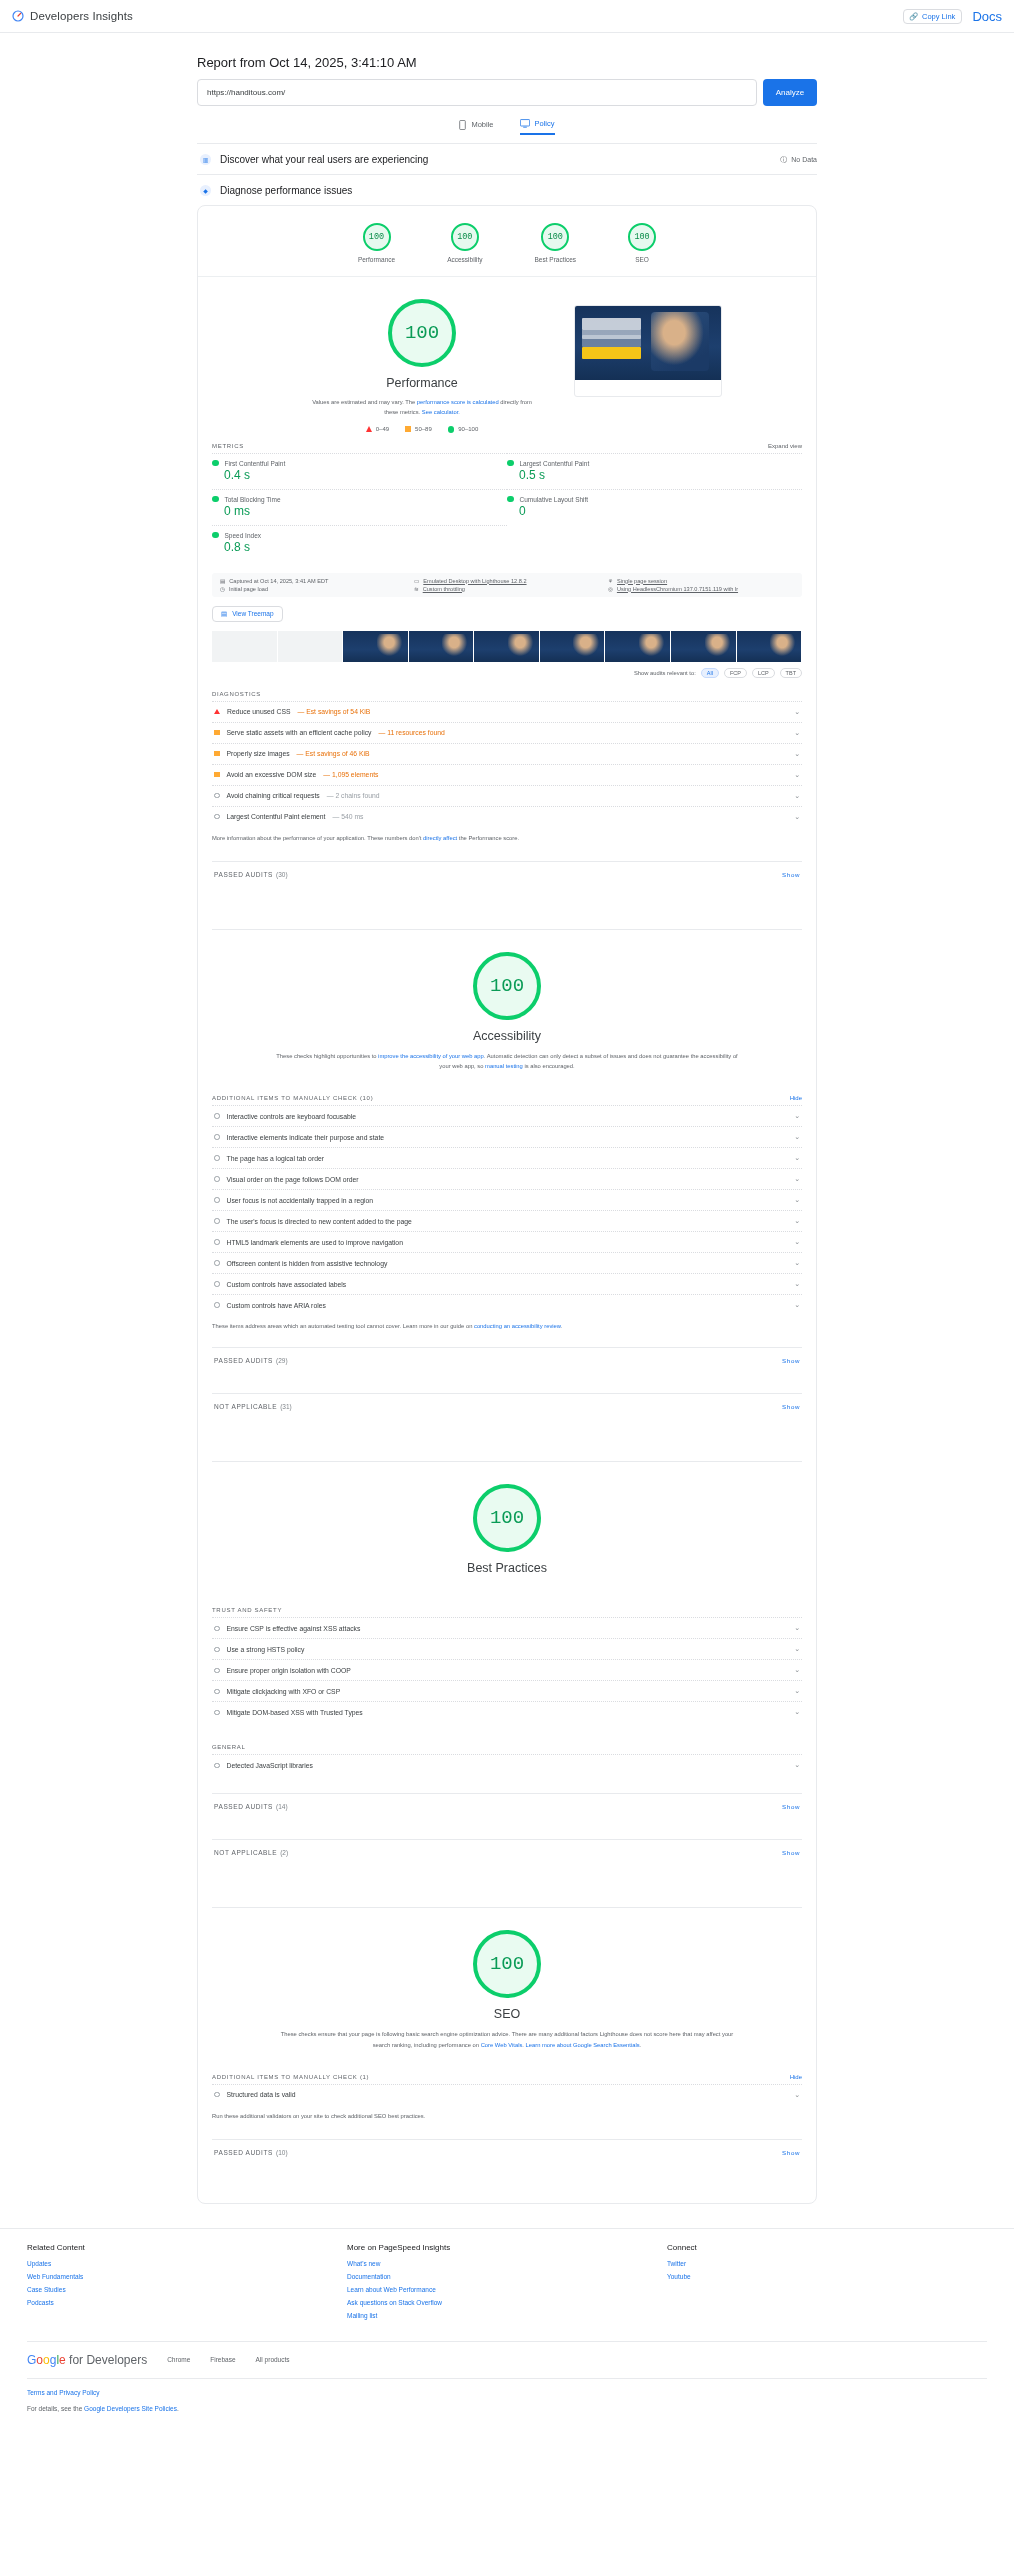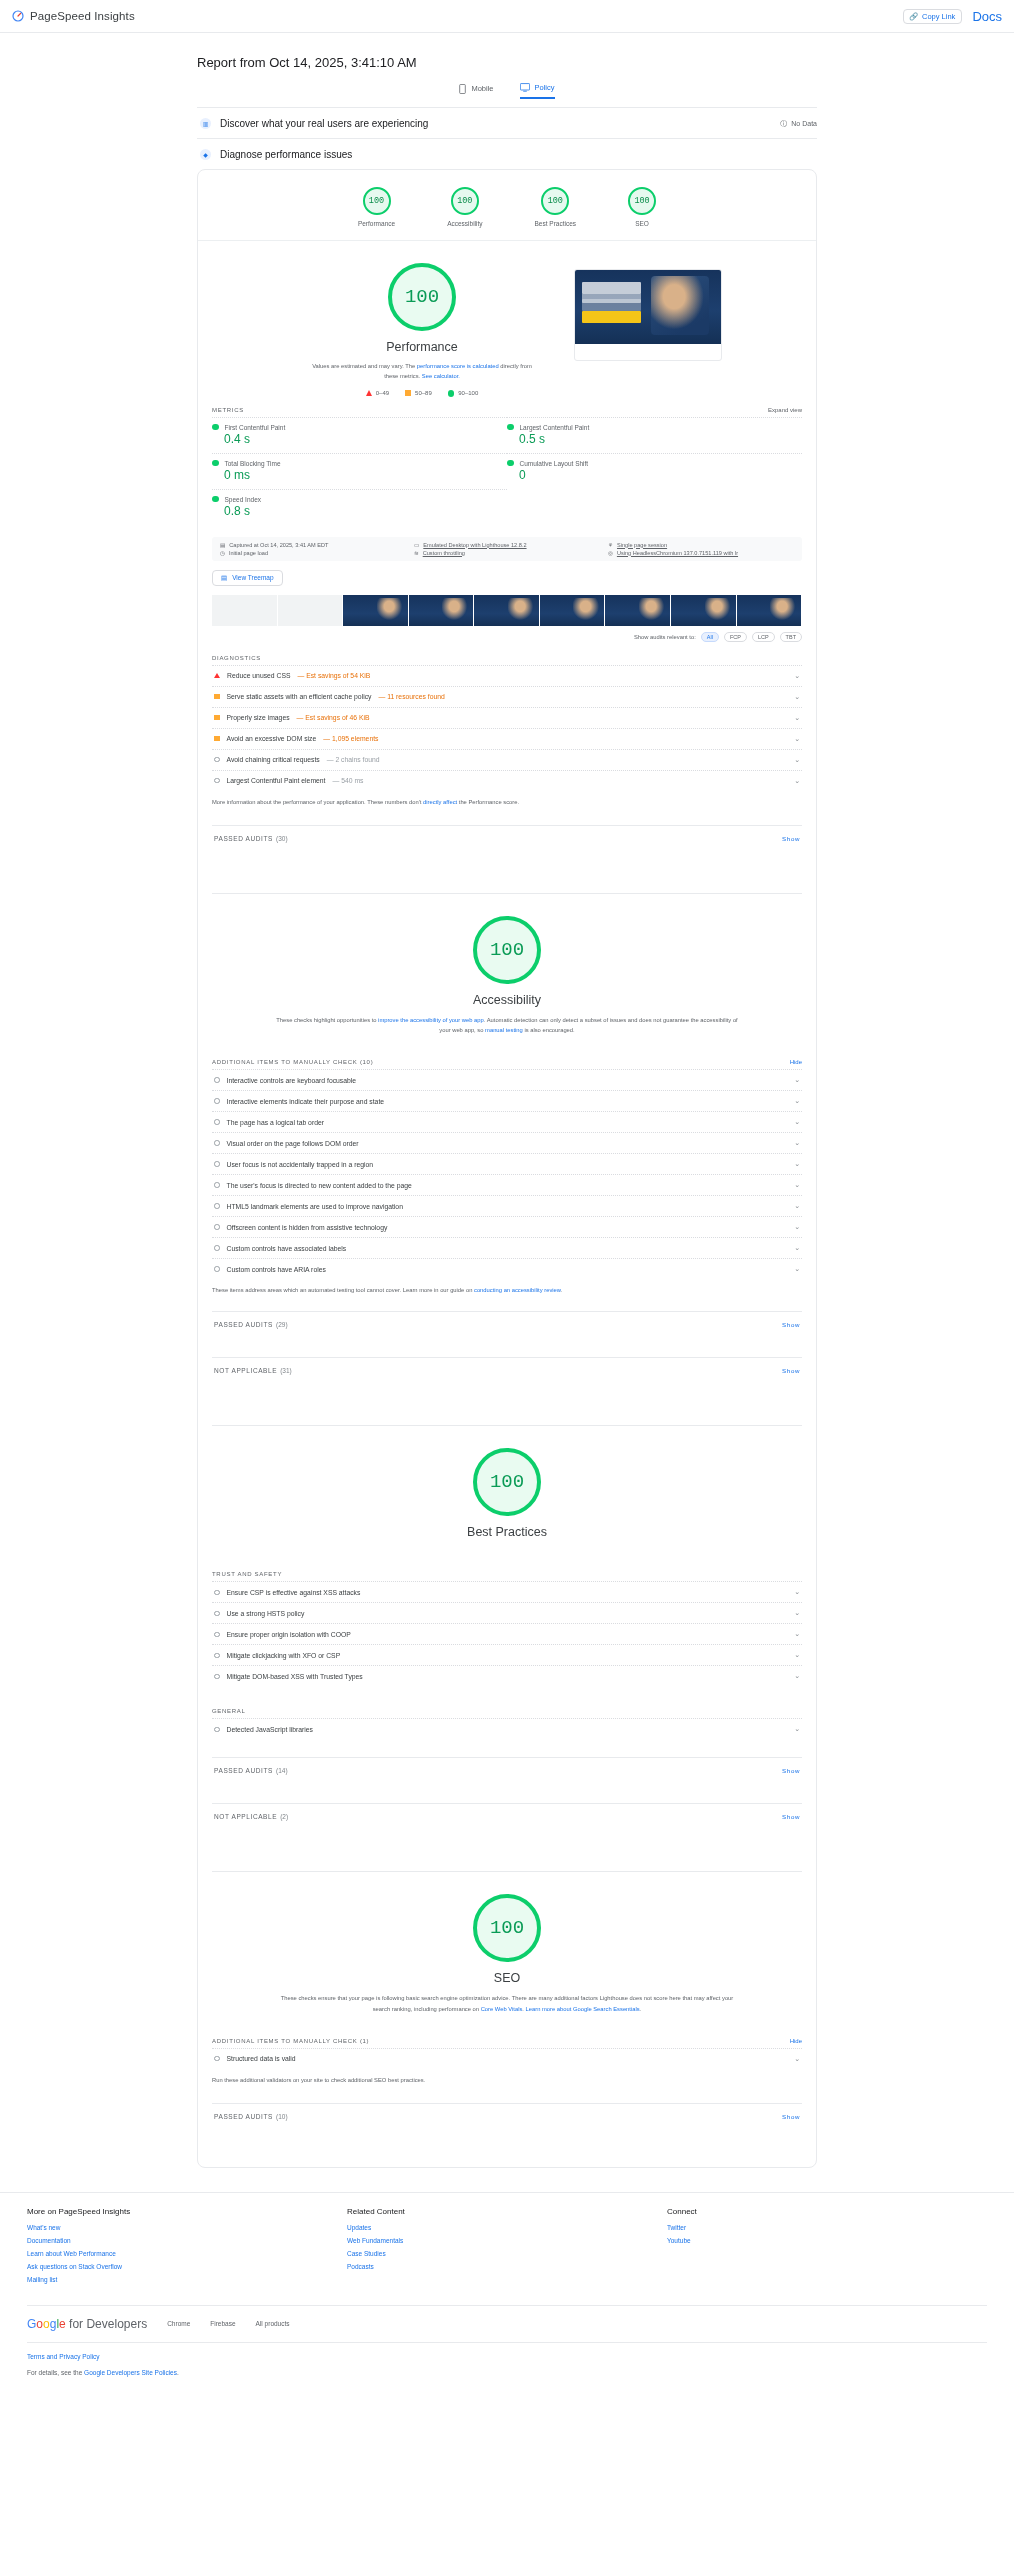--- a/index.html
+++ b/index.html
@@ -213,33 +213,37 @@
 </style>
 </head>
 <body>
 
 <div class="topbar">
   <div class="brand">
     <svg width="12" height="12" viewBox="0 0 24 24">
       <circle cx="12" cy="12" r="10" fill="none" stroke="#4285f4" stroke-width="2.4"></circle>
       <path d="M12 12 L17 7" stroke="#ea4335" stroke-width="2.4" stroke-linecap="round"></path>
     </svg>
-    <span class="brand-title">PageSpeed Insights</span>
+    <span class="brand-title">Developers Insights</span>
   </div>
   <div class="topbar-right">
     <div class="copy-link">
       <span>🔗</span>
       <span>Copy Link</span>
     </div>
     <a class="docs-link">Docs</a>
   </div>
 </div>
 
 <div class="report-wrap">
   <h1 class="report-title">Report from Oct 14, 2025, 3:41:10 AM</h1>
+  <div class="url-row">
+    <input class="url-input" value="https://handitous.com/" style="">
+    <button class="analyze-btn">Analyze</button>
+  </div>
   <div class="device-tabs">
     <div class="device-tab">
       <svg width="7" height="10" viewBox="0 0 10 14">
         <rect x="1" y="0.5" width="8" height="13" rx="1.3" fill="none" stroke="#5f6368" stroke-width="1.1"></rect>
       </svg>
       <span>Mobile</span>
     </div>
     <div class="device-tab active">
       <svg width="10" height="9" viewBox="0 0 14 12">
         <rect x="0.5" y="0.5" width="13" height="9" rx="1" fill="none" stroke="#1a73e8" stroke-width="1.1"></rect>
@@ -638,33 +642,33 @@
       <span class="count">(10)</span>
       <span class="show">Show</span>
     </div>
     <div style="height:38px"></div>
   </div>
 </div>
 
 <div class="footer">
   <div class="footer-cols">
     <div>
+      <div class="f-head">Related Content</div>
+      <a class="f-link">Updates</a>
+      <a class="f-link">Web Fundamentals</a>
+      <a class="f-link">Case Studies</a>
+      <a class="f-link">Podcasts</a>
+    </div>
+    <div>
       <div class="f-head">More on PageSpeed Insights</div>
       <a class="f-link">What's new</a>
       <a class="f-link">Documentation</a>
       <a class="f-link">Learn about Web Performance</a>
       <a class="f-link">Ask questions on Stack Overflow</a>
       <a class="f-link">Mailing list</a>
-    </div>
-    <div>
-      <div class="f-head">Related Content</div>
-      <a class="f-link">Updates</a>
-      <a class="f-link">Web Fundamentals</a>
-      <a class="f-link">Case Studies</a>
-      <a class="f-link">Podcasts</a>
     </div>
     <div>
       <div class="f-head">Connect</div>
       <a class="f-link">Twitter</a>
       <a class="f-link">Youtube</a>
     </div>
   </div>
 
   <div class="dev-bar">
     <span class="gdev">

